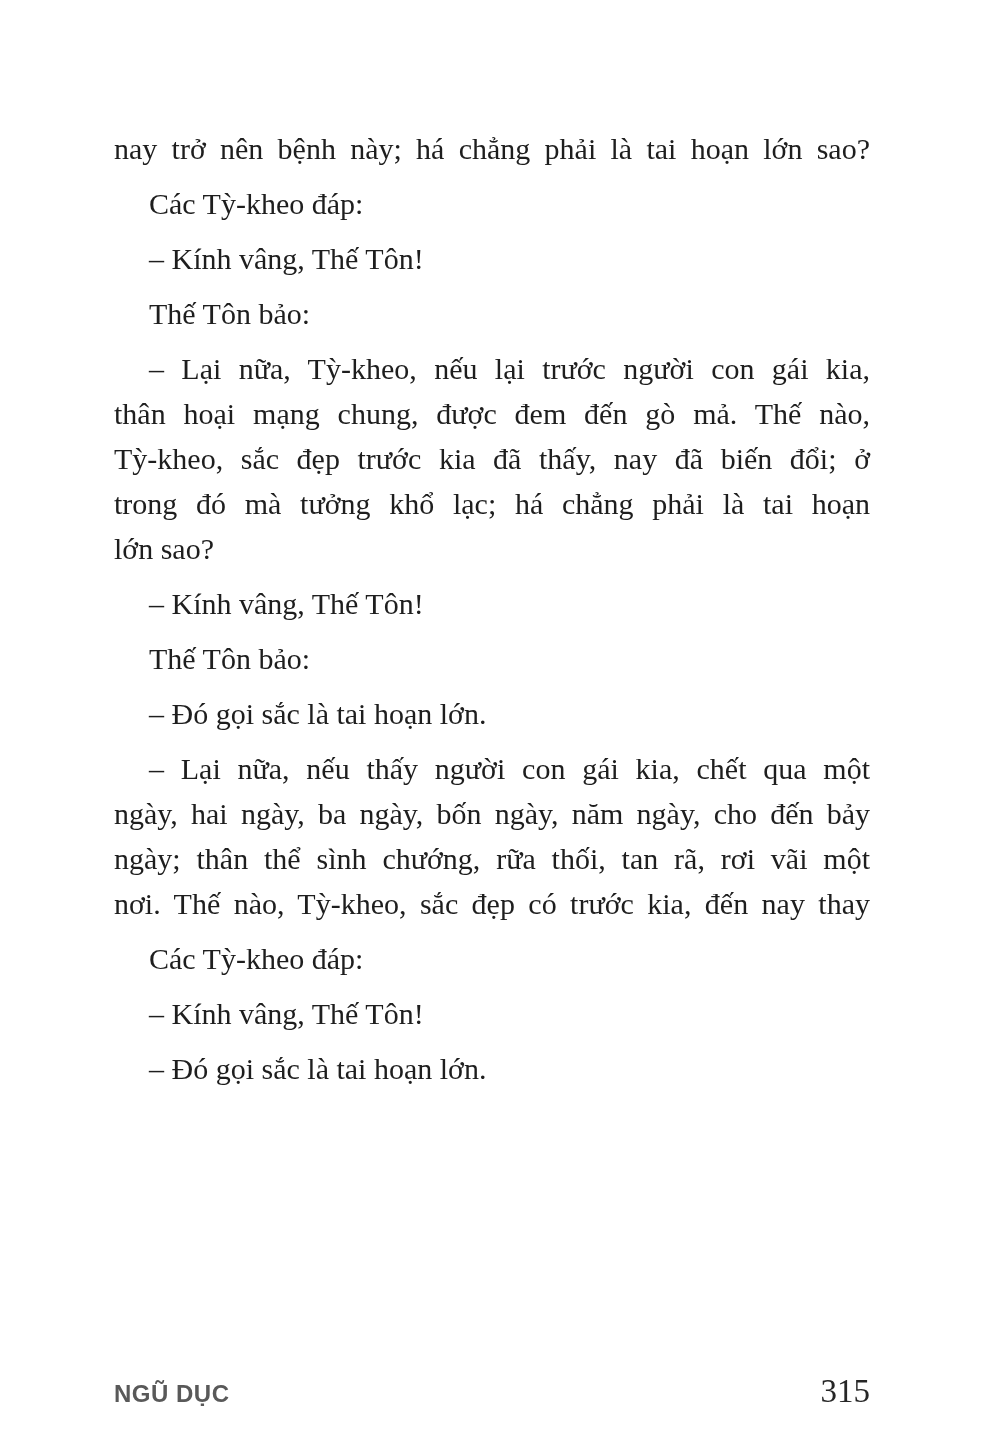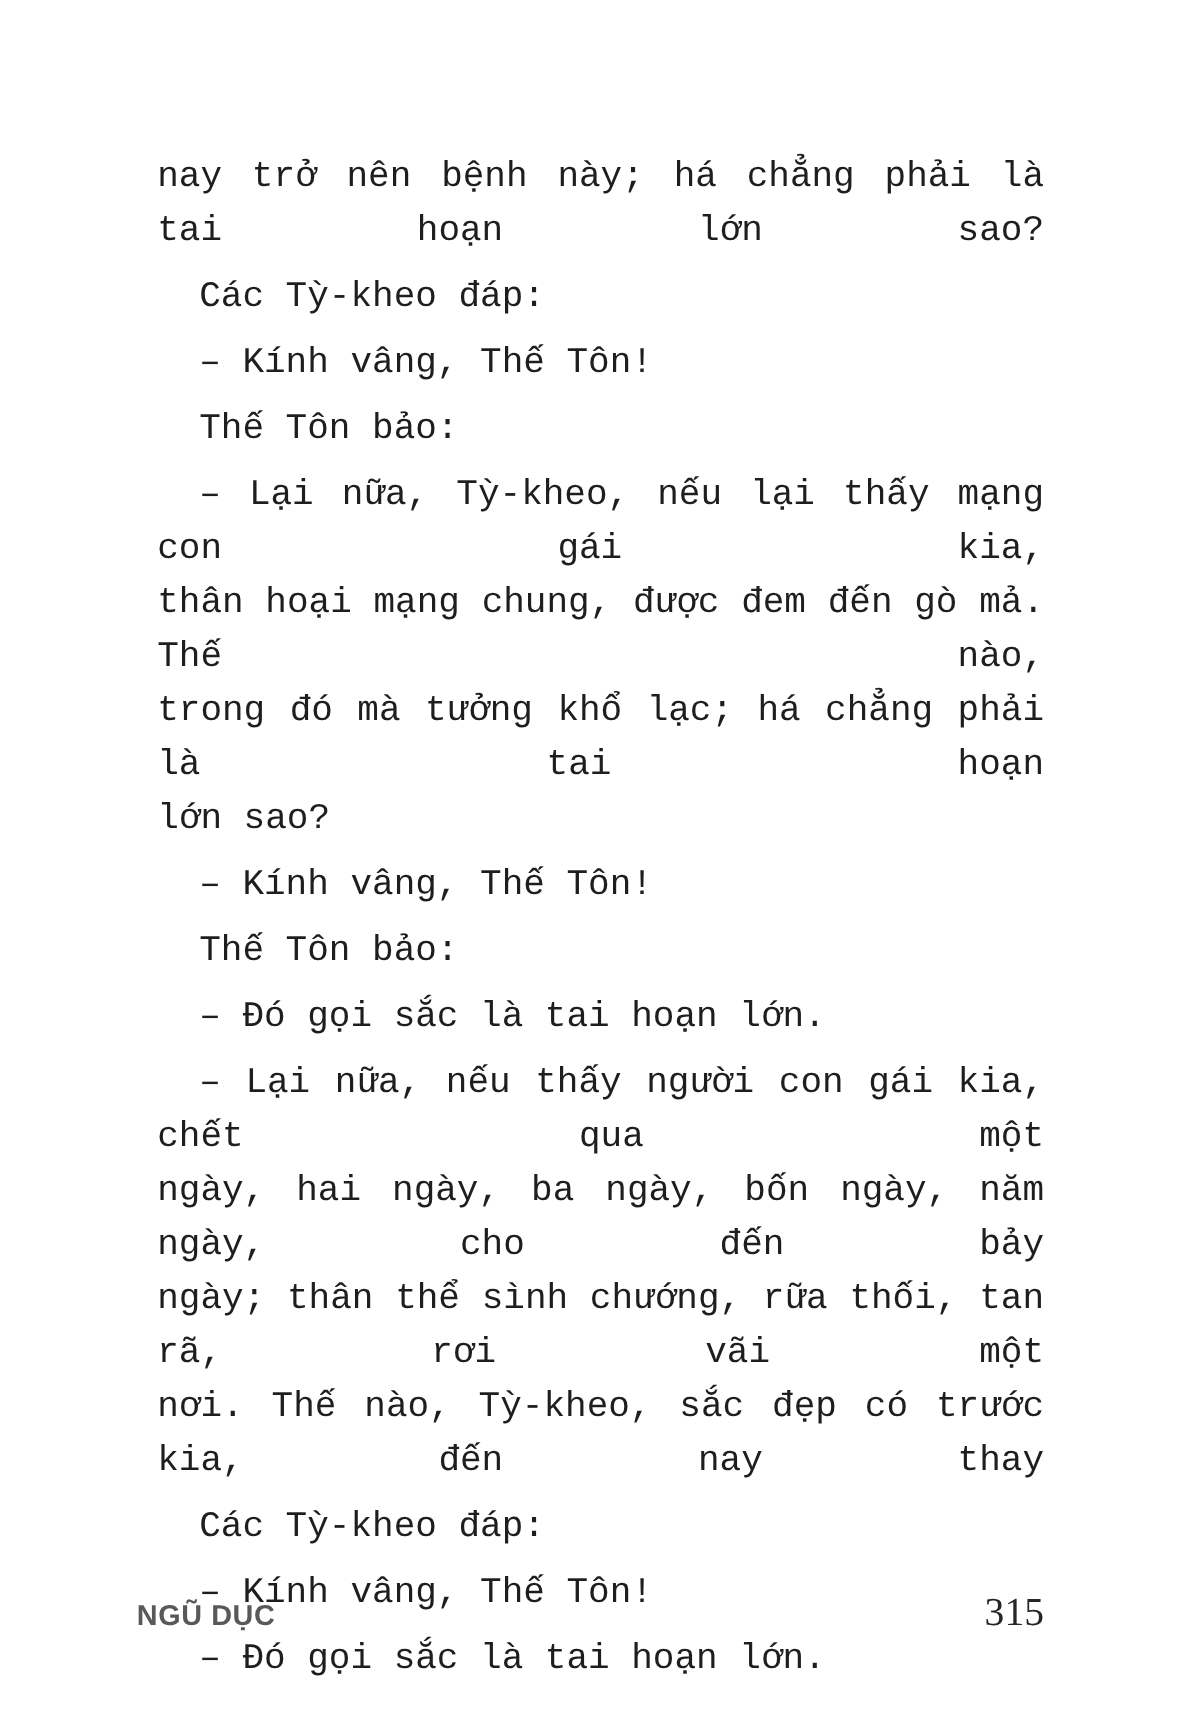--- a/index.html
+++ b/index.html
@@ -18,22 +18,21 @@
   }
   .content {
     position: absolute;
     left: 114px;
     top: 126px;
     width: 756px;
   }
   .para {
     font-size: 30px;
     line-height: 45px;
-    margin: 0 0 10px 17px;
-    font-family: Liberation Mono, monospace;
+    margin: 0 0 10px 0;
   }
   .para:last-child { margin-bottom: 0; }
   .line {
     text-align: justify;
     text-align-last: justify;
   }
   .line.flush {
     text-align-last: left;
   }
   .line.indent {
@@ -52,20 +51,21 @@
     font-family: "Liberation Sans", "DejaVu Sans", sans-serif;
     font-weight: bold;
     font-size: 24px;
     letter-spacing: 0.5px;
     color: #595959;
   }
   .page-number {
     font-family: "Liberation Serif", "DejaVu Serif", serif;
     font-size: 33px;
     color: #262626;
+    margin-top: 47px;
   }
 </style>
 </head>
 <body>
 
 <div class="page">
 
   <div class="content">
 
   <div class="para">
@@ -74,22 +74,23 @@
       <div class="para">
         <div class="line indent flush">Các Tỳ-kheo đáp:</div>
       </div>
       <div class="para">
         <div class="line indent flush">– Kính vâng, Thế Tôn!</div>
       </div>
       <div class="para">
         <div class="line indent flush">Thế Tôn bảo:</div>
       </div>
       <div class="para">
-        <div class="line indent">– Lại nữa, Tỳ-kheo, nếu lại thấy mạng con gái kia,</div>
+        <div class="line indent">– Lại nữa, Tỳ-kheo, nếu lại trước người con gái kia,</div>
         <div class="line">thân hoại mạng chung, được đem đến gò mả. Thế nào,</div>
+        <div class="line">Tỳ-kheo, sắc đẹp trước kia đã thấy, nay đã biến đổi; ở</div>
         <div class="line">trong đó mà tưởng khổ lạc; há chẳng phải là tai hoạn</div>
         <div class="line flush">lớn sao?</div>
       </div>
       <div class="para">
         <div class="line indent flush">– Kính vâng, Thế Tôn!</div>
       </div>
       <div class="para">
         <div class="line indent flush">Thế Tôn bảo:</div>
       </div>
       <div class="para">

